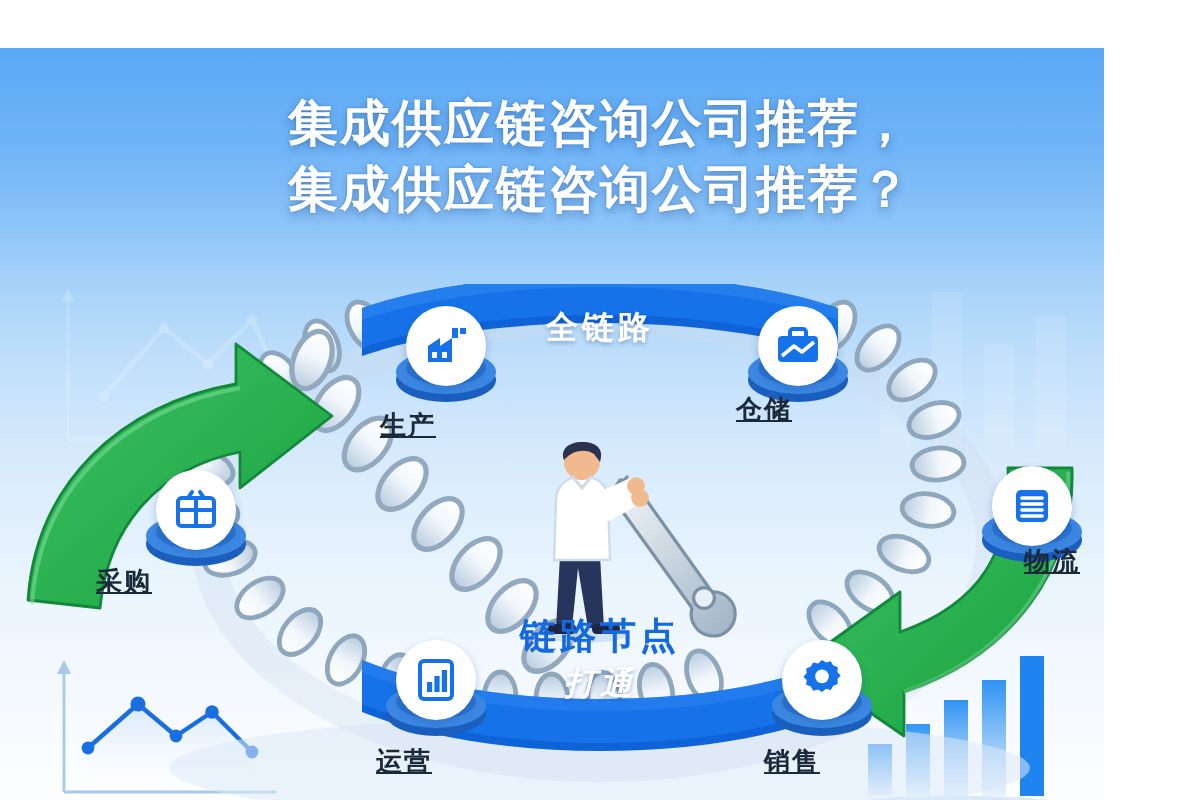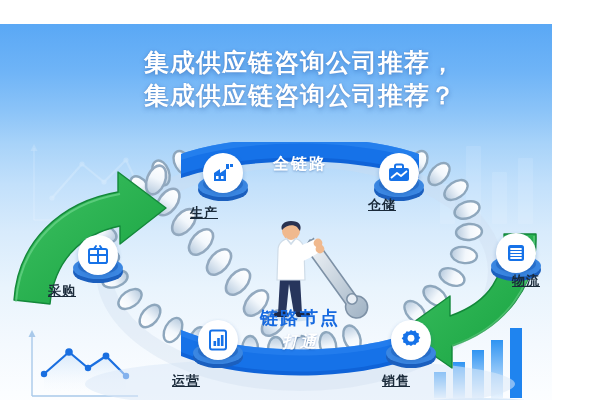--- a/index.html
+++ b/index.html
@@ -72,21 +72,21 @@
 
   #node-shengchan{left:196px;top:126px;}
   #label-shengchan{left:190px;top:180px;}
   #node-cangchu{left:372px;top:126px;}
   #label-cangchu{left:368px;top:172px;}
   #node-wuliu{left:489px;top:206px;}
   #label-wuliu{left:512px;top:248px;}
   #node-xiaoshou{left:384px;top:293px;}
   #label-xiaoshou{left:382px;top:348px;}
   #node-yunying{left:191px;top:293px;}
-  #label-yunying{left:172px;top:348px;}
+  #label-yunying{left:188px;top:348px;}
   #node-caigou{left:71px;top:208px;}
   #label-caigou{left:48px;top:258px;}
 
   
   #worker{position:absolute;left:258px;top:196px;width:120px;height:105px;}
   #center-caption{
     position:absolute;left:0;top:282px;width:600px;text-align:center;
     font-size:18px;font-weight:bold;color:#1569e0;letter-spacing:2px;
   }
 </style>

